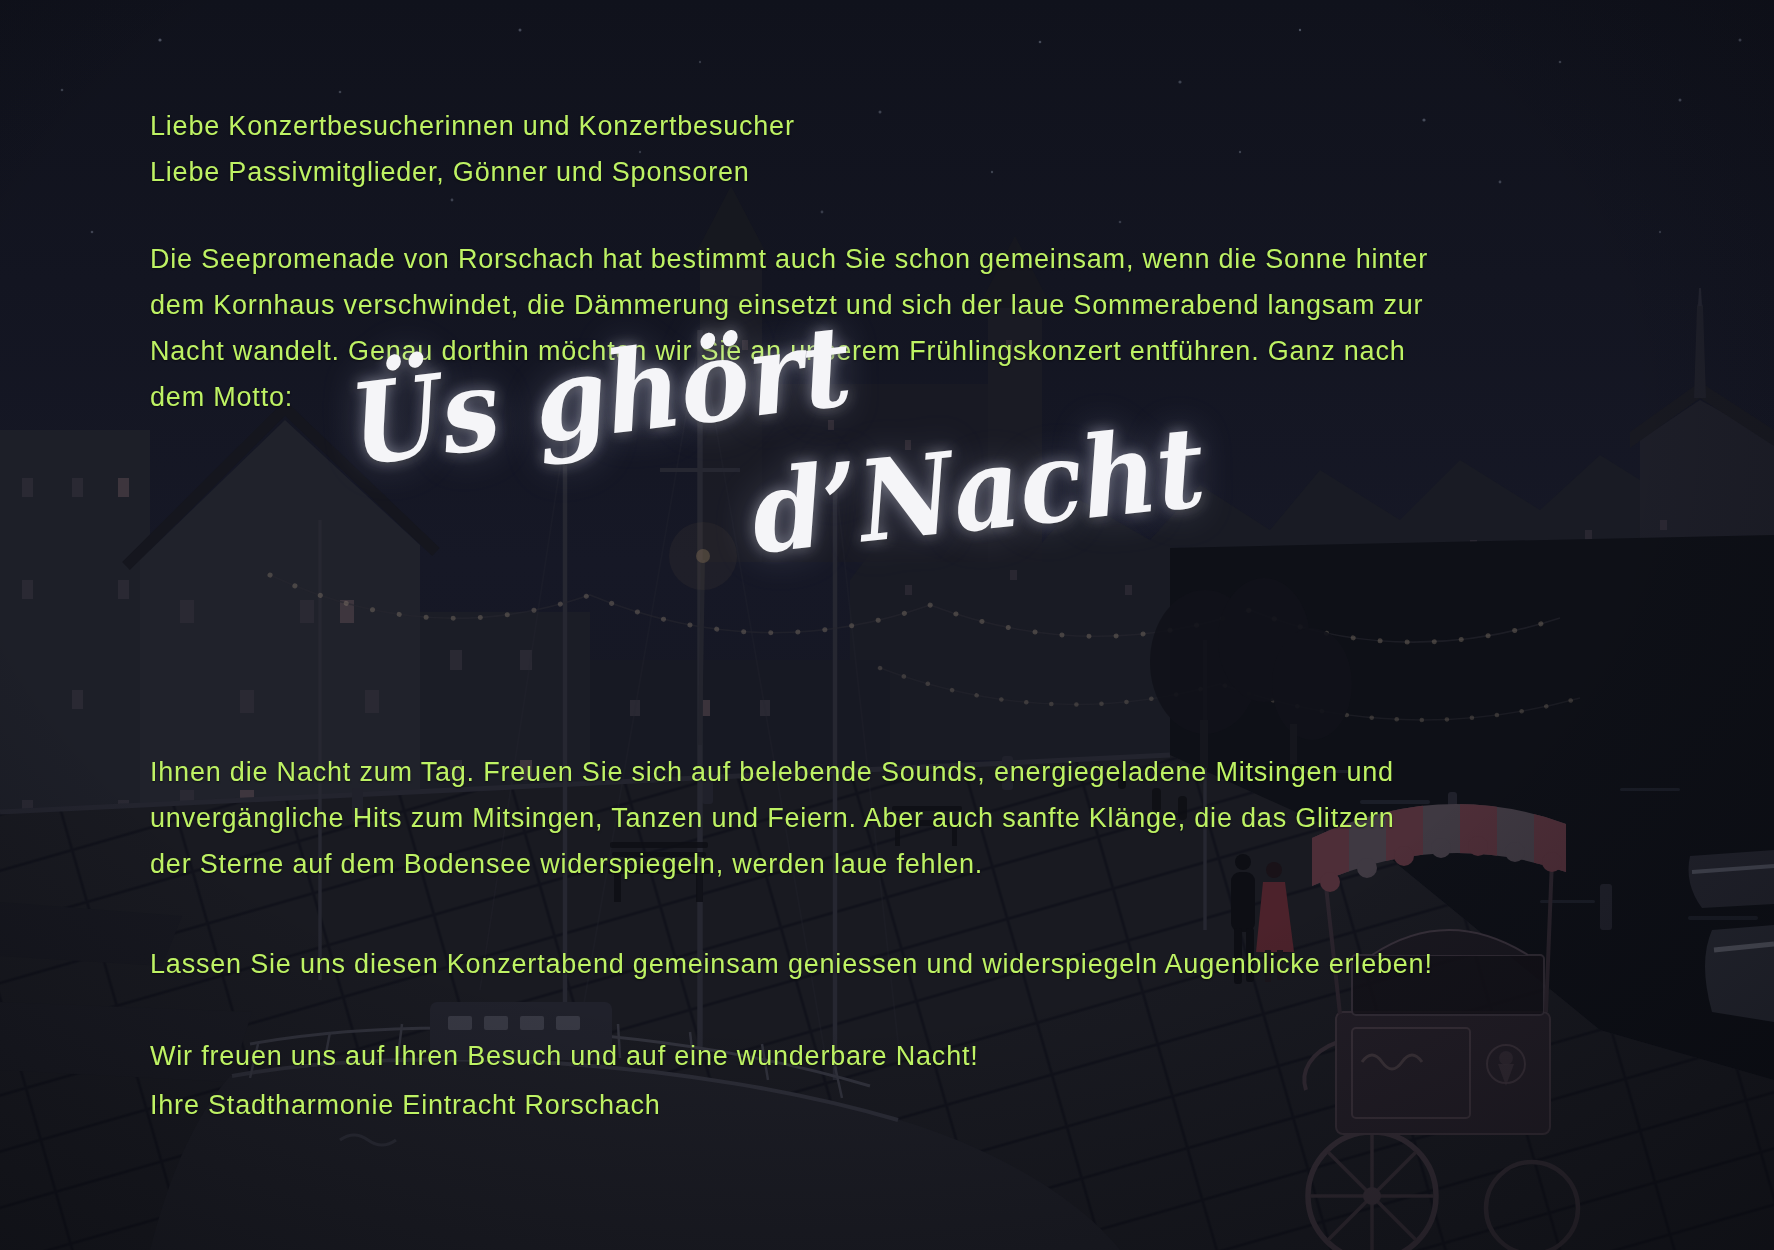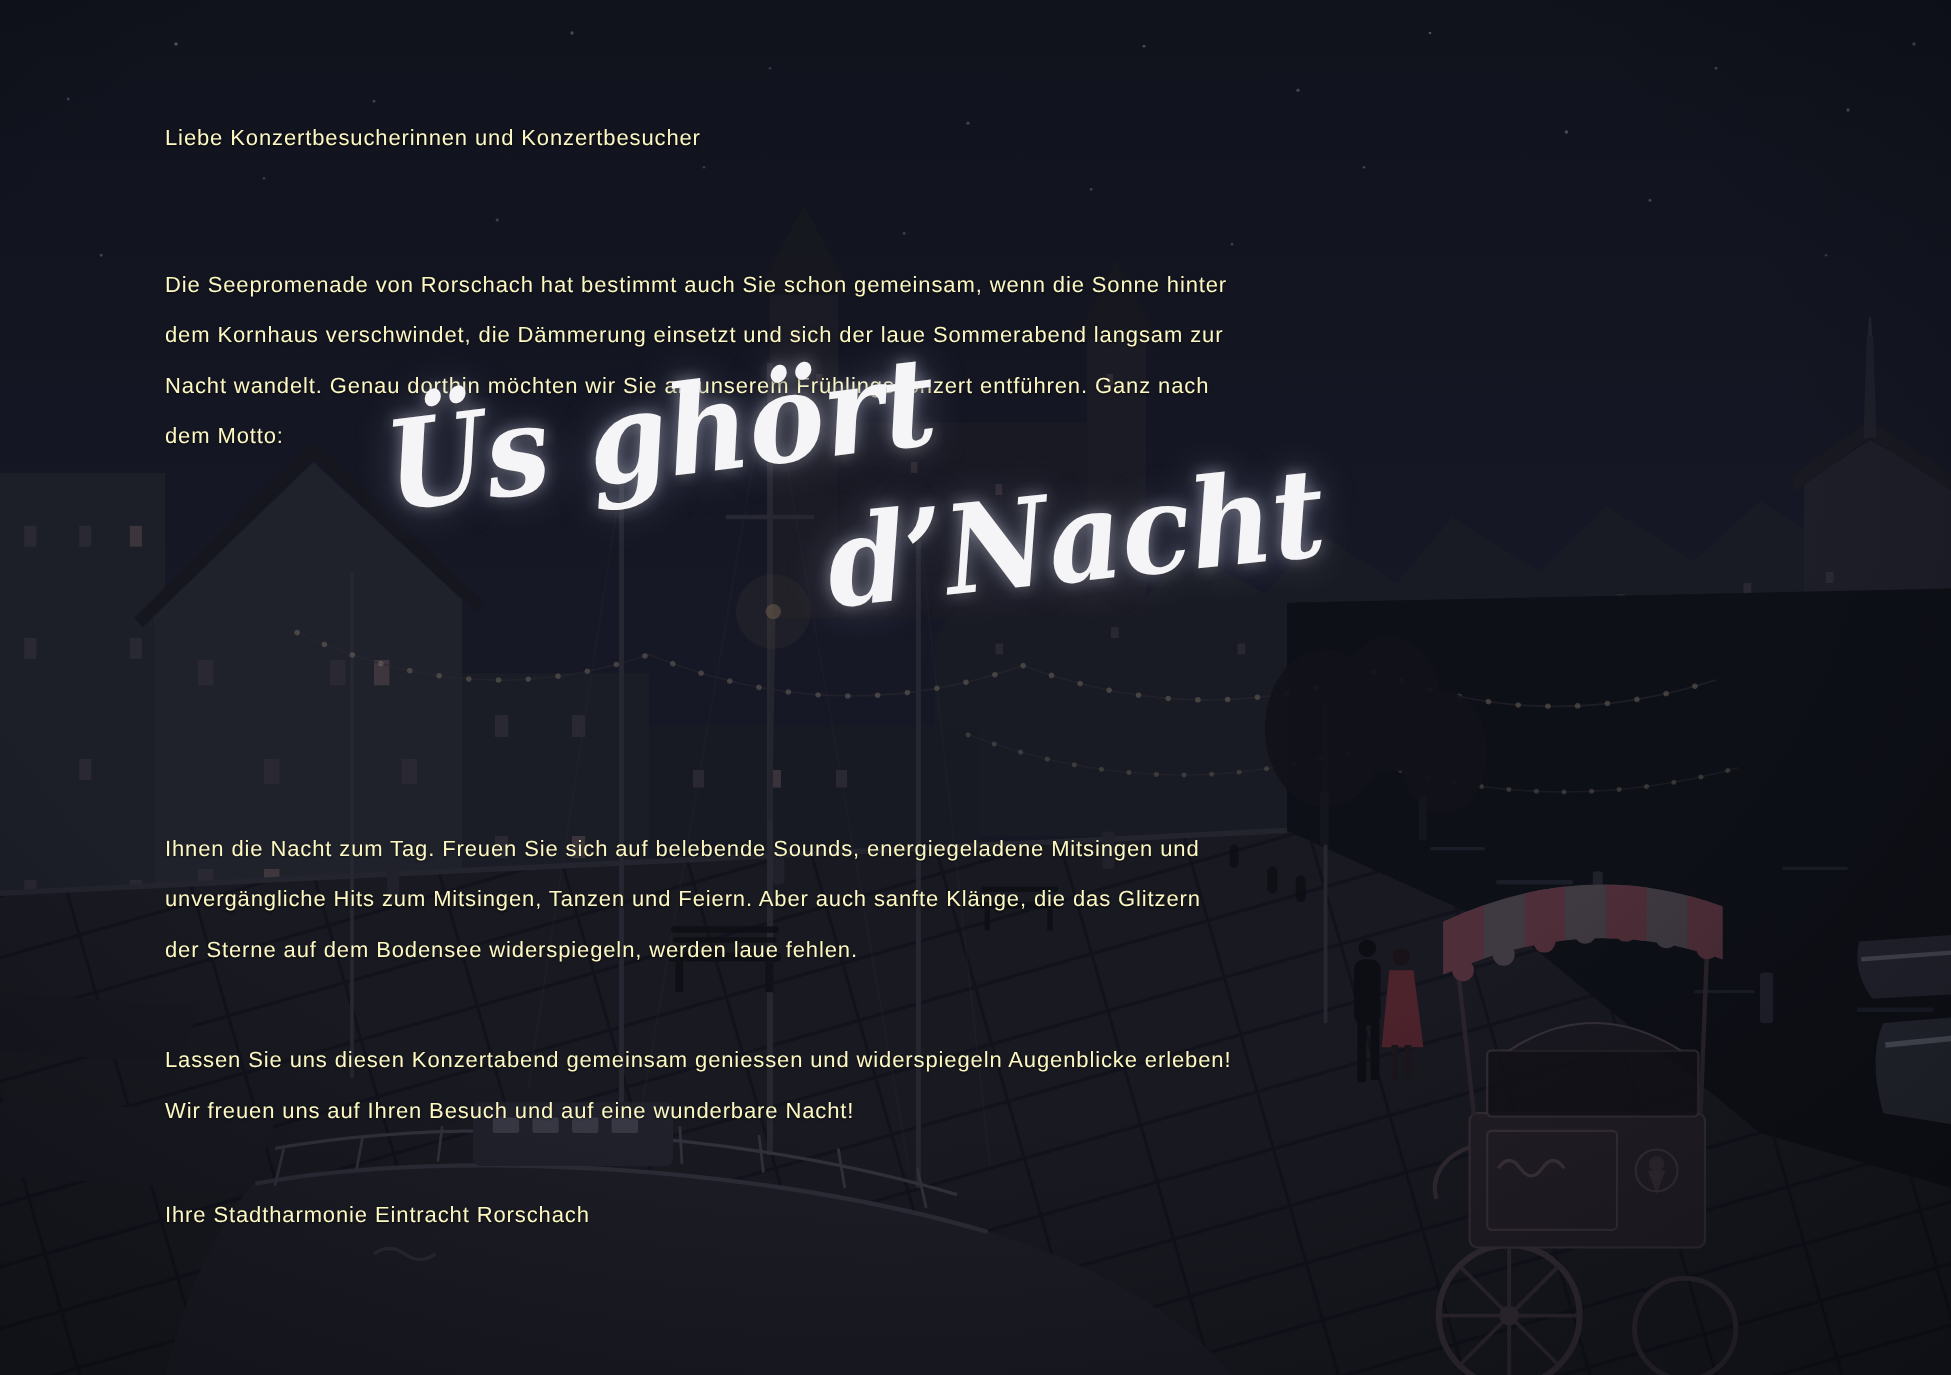--- a/index.html
+++ b/index.html
@@ -5,22 +5,22 @@
   html,body{margin:0;padding:0;}
   body{
     width:1774px;height:1250px;position:relative;overflow:hidden;
     background:#15161e;
     font-family:"Liberation Sans", sans-serif;
   }
   .bg{position:absolute;inset:0;width:1774px;height:1250px;display:block;}
   .content{position:absolute;inset:0;}
   .line{
     position:absolute;left:150px;
-    font-size:20px;line-height:46px;letter-spacing:0.8px;
-    color:#fef9c3;white-space:nowrap;
+    font-size:27px;line-height:46px;letter-spacing:0.8px;
+    color:#bef264;white-space:nowrap;
     text-shadow:0 1px 2px rgba(0,0,0,.55);
   }
   .motto{
     position:absolute;
     font-family:"DejaVu Serif", serif;
     font-style:italic;font-weight:700;
     color:#f5f5f8;white-space:nowrap;
     text-shadow:0 0 14px rgba(235,238,255,.45),0 0 42px rgba(215,220,255,.28),0 2px 6px rgba(0,0,0,.6);
   }
   .motto-1{left:352px;top:360px;font-size:112px;transform:rotate(-7deg) scaleX(.92);transform-origin:left center;}
@@ -342,31 +342,32 @@
       </g>
     </g>
   </g>
 
   <rect x="0" y="0" width="1774" height="1250" fill="url(#vig)"></rect>
 </svg>
 
 <div class="content">
 
   <div class="line" style="top:103px">Liebe Konzertbesucherinnen und Konzertbesucher</div>
+  <div class="line" style="top:149px">Liebe Passivmitglieder, Gönner und Sponsoren</div>
 
   <div class="line" style="top:236px">Die Seepromenade von Rorschach hat bestimmt auch Sie schon gemeinsam, wenn die Sonne hinter</div>
   <div class="line" style="top:282px">dem Kornhaus verschwindet, die Dämmerung einsetzt und sich der laue Sommerabend langsam zur</div>
   <div class="line" style="top:328px">Nacht wandelt. Genau dorthin möchten wir Sie an unserem Frühlingskonzert entführen. Ganz nach</div>
   <div class="line" style="top:374px">dem Motto:</div>
 
   <div class="motto motto-1">Üs ghört</div>
   <div class="motto motto-2">d’Nacht</div>
 
   <div class="line" style="top:749px">Ihnen die Nacht zum Tag. Freuen Sie sich auf belebende Sounds, energiegeladene Mitsingen und</div>
   <div class="line" style="top:795px">unvergängliche Hits zum Mitsingen, Tanzen und Feiern. Aber auch sanfte Klänge, die das Glitzern</div>
   <div class="line" style="top:841px">der Sterne auf dem Bodensee widerspiegeln, werden laue fehlen.</div>
 
   <div class="line" style="top:941px">Lassen Sie uns diesen Konzertabend gemeinsam geniessen und widerspiegeln Augenblicke erleben!</div>
-  <div class="line" style="top:987px">Wir freuen uns auf Ihren Besuch und auf eine wunderbare Nacht!</div>
+  <div class="line" style="top:1033px">Wir freuen uns auf Ihren Besuch und auf eine wunderbare Nacht!</div>
 
   <div class="line" style="top:1082px">Ihre Stadtharmonie Eintracht Rorschach</div>
 
 </div>
 
 </body></html>

